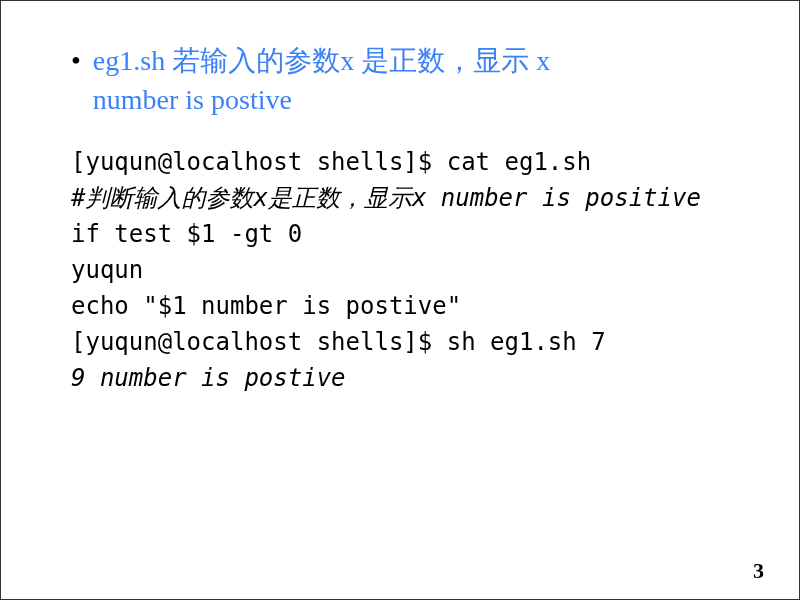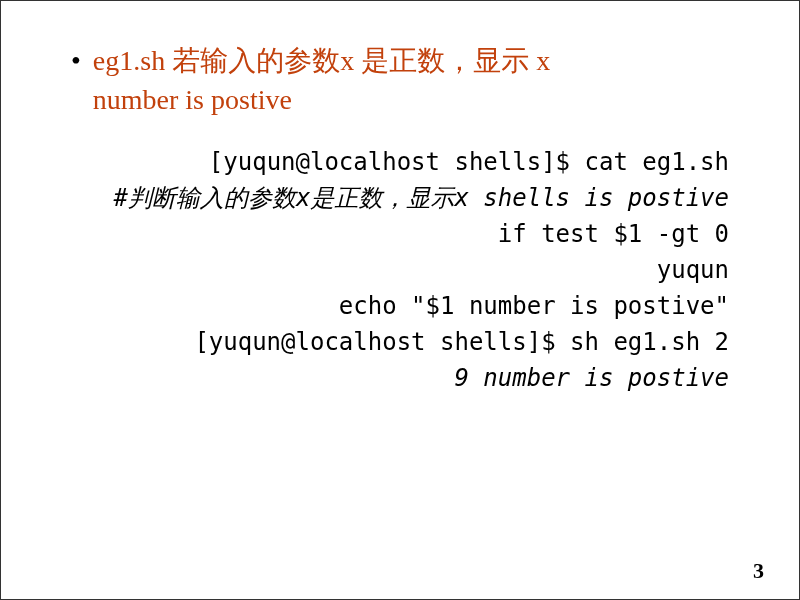--- a/index.html
+++ b/index.html
@@ -24,30 +24,29 @@
       margin-bottom: 25px;
     }
     .bullet {
       font-size: 28px;
       margin-right: 12px;
       line-height: 1.4;
     }
     .bullet-text {
       font-size: 28px;
       line-height: 1.4;
-      color: #c2410c;
+      color: #3b82f6;
     }
     .terminal-block {
       margin-left: 0px;
       font-family: "DejaVu Sans Mono", "Courier New", monospace;
       font-size: 24px;
       line-height: 1.5;
       color: #000;
       font-weight: 500;
-      text-align: right;
     }
     .terminal-line {
       white-space: pre;
     }
     .italic-line {
       font-style: italic;
     }
     .page-number {
       position: absolute;
       bottom: 15px;
@@ -64,22 +63,22 @@
   <div class="bullet-section">
     <span class="bullet">•</span>
     <div class="bullet-text">
       <span>eg1.sh 若输入的参数x 是正数，显示 x</span><br>
       <span>number is postive</span>
     </div>
   </div>
 
   <div class="terminal-block">
     <div class="terminal-line">[yuqun@localhost shells]$ cat eg1.sh</div>
-    <div class="terminal-line italic-line">#判断输入的参数x是正数，显示x shells is postive</div>
+    <div class="terminal-line italic-line">#判断输入的参数x是正数，显示x number is positive</div>
     <div class="terminal-line">if test $1 -gt 0</div>
     <div class="terminal-line">yuqun</div>
     <div class="terminal-line">echo "$1 number is postive"</div>
-    <div class="terminal-line">[yuqun@localhost shells]$ sh eg1.sh 2</div>
+    <div class="terminal-line">[yuqun@localhost shells]$ sh eg1.sh 7</div>
     <div class="terminal-line italic-line">9 number is postive</div>
   </div>
 </div>
 
 <div class="page-number">3</div>
 
 </body></html>

